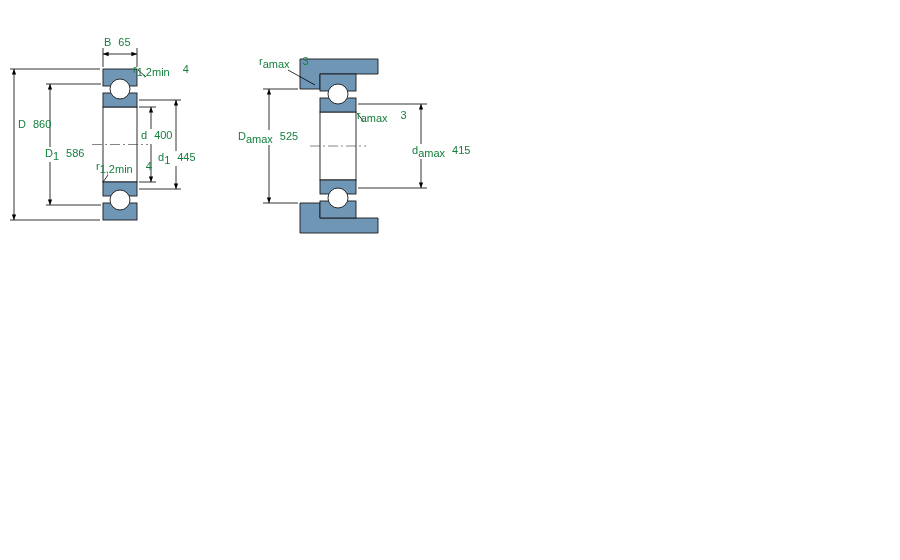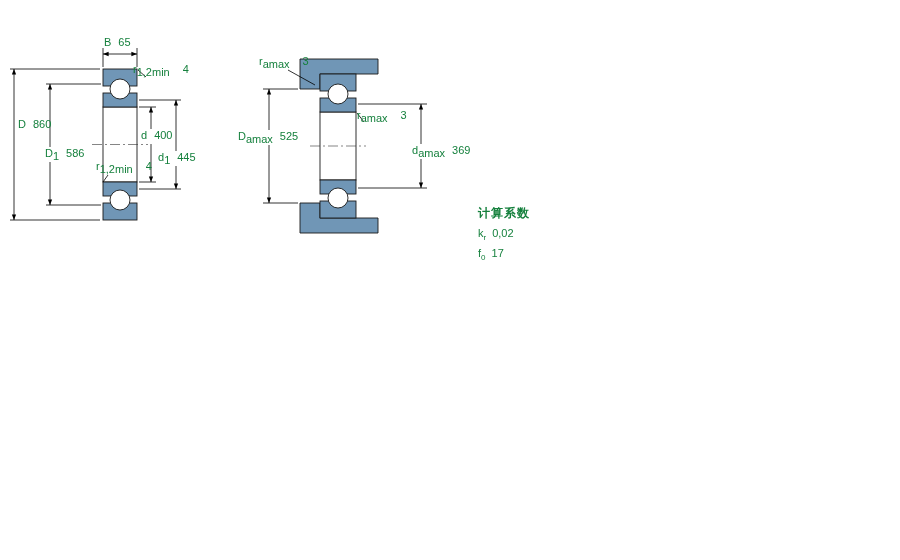--- a/index.html
+++ b/index.html
@@ -140,26 +140,17 @@
 
   <div class="dim-label bg" style="left:236px;top:118px;">
     <span class="sym">D</span><sub>amax</sub><span class="val">525</span>
   </div>
 
   <div class="dim-label gap" style="left:357px;top:97px;">
     <span class="sym">r</span><sub>amax</sub><span class="val">3</span>
   </div>
 
   <div class="dim-label bg" style="left:410px;top:132px;">
-    <span class="sym">d</span><sub>amax</sub><span class="val">369</span>
+    <span class="sym">d</span><sub>amax</sub><span class="val">415</span>
   </div>
 
-  <div class="calc" style="left:478px;top:193px;">
-    <div class="calc-title">计算系数</div>
-    <div class="calc-row">
-      <span class="sym">k</span><sub>r</sub><span class="val">0,02</span>
-    </div>
-    <div class="calc-row">
-      <span class="sym">f</span><sub>0</sub><span class="val">17</span>
-    </div>
-  </div>
 
 </div>
 
 </body></html>

